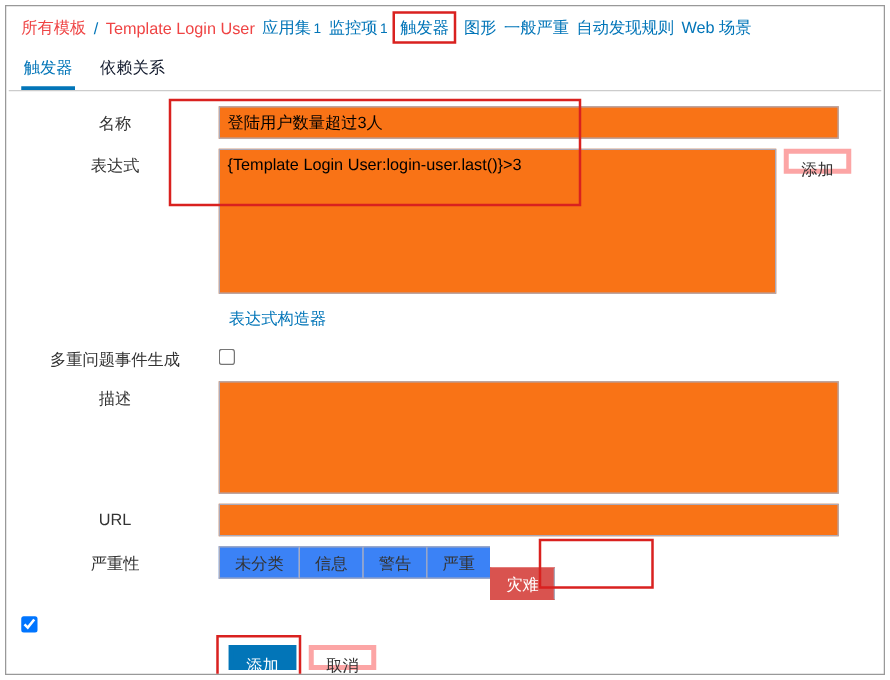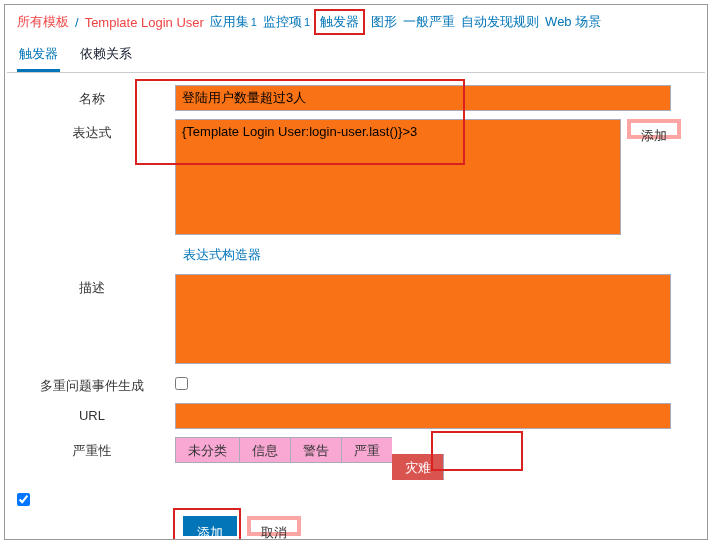--- a/index.html
+++ b/index.html
@@ -102,21 +102,21 @@
     margin-left: 166px;
     margin-top: 4px;
     margin-bottom: 10px;
   }
   .btn-link-below a { color: #0275b8; text-decoration: none; cursor: pointer; }
   .severity-group { display: flex; }
   .sev-btn {
     border: 1px solid #aab;
     border-right: none;
     padding: 4px 12px;
-    background: #f9a8d4;
+    background: #3b82f6;
     cursor: pointer;
     font-size: 13px;
     color: #333;
     height: 26px;
   }
   .sev-btn:last-child { border-right: 1px solid #aab; margin-top: 17px; }
   .sev-selected {
     background: #d9534f;
     color: #fff;
     border-color: #d9534f;
@@ -187,30 +187,30 @@
       </div>
 
       <div class="hl" style="left:118px; top:-6px; width:330px; height:86px;"></div>
     </div>
 
     <div class="btn-link-below">
       <a>表达式构造器</a>
     </div>
 
     <div class="form-row">
+      <div class="form-label">多重问题事件生成</div>
+      <div class="form-field" style="padding-top:5px">
+        <input type="checkbox" style="">
+      </div>
+    </div>
+
+    <div class="form-row">
       <div class="form-label">描述</div>
       <div class="form-field">
         <textarea class="desc-textarea" style="max-width: 496px;"></textarea>
-      </div>
-    </div>
-
-    <div class="form-row">
-      <div class="form-label">多重问题事件生成</div>
-      <div class="form-field" style="padding-top:5px">
-        <input type="checkbox" style="">
       </div>
     </div>
 
     <div class="form-row">
       <div class="form-label">URL</div>
       <div class="form-field">
         <input type="text" style="max-width: 496px;" value="">
       </div>
     </div>
 

